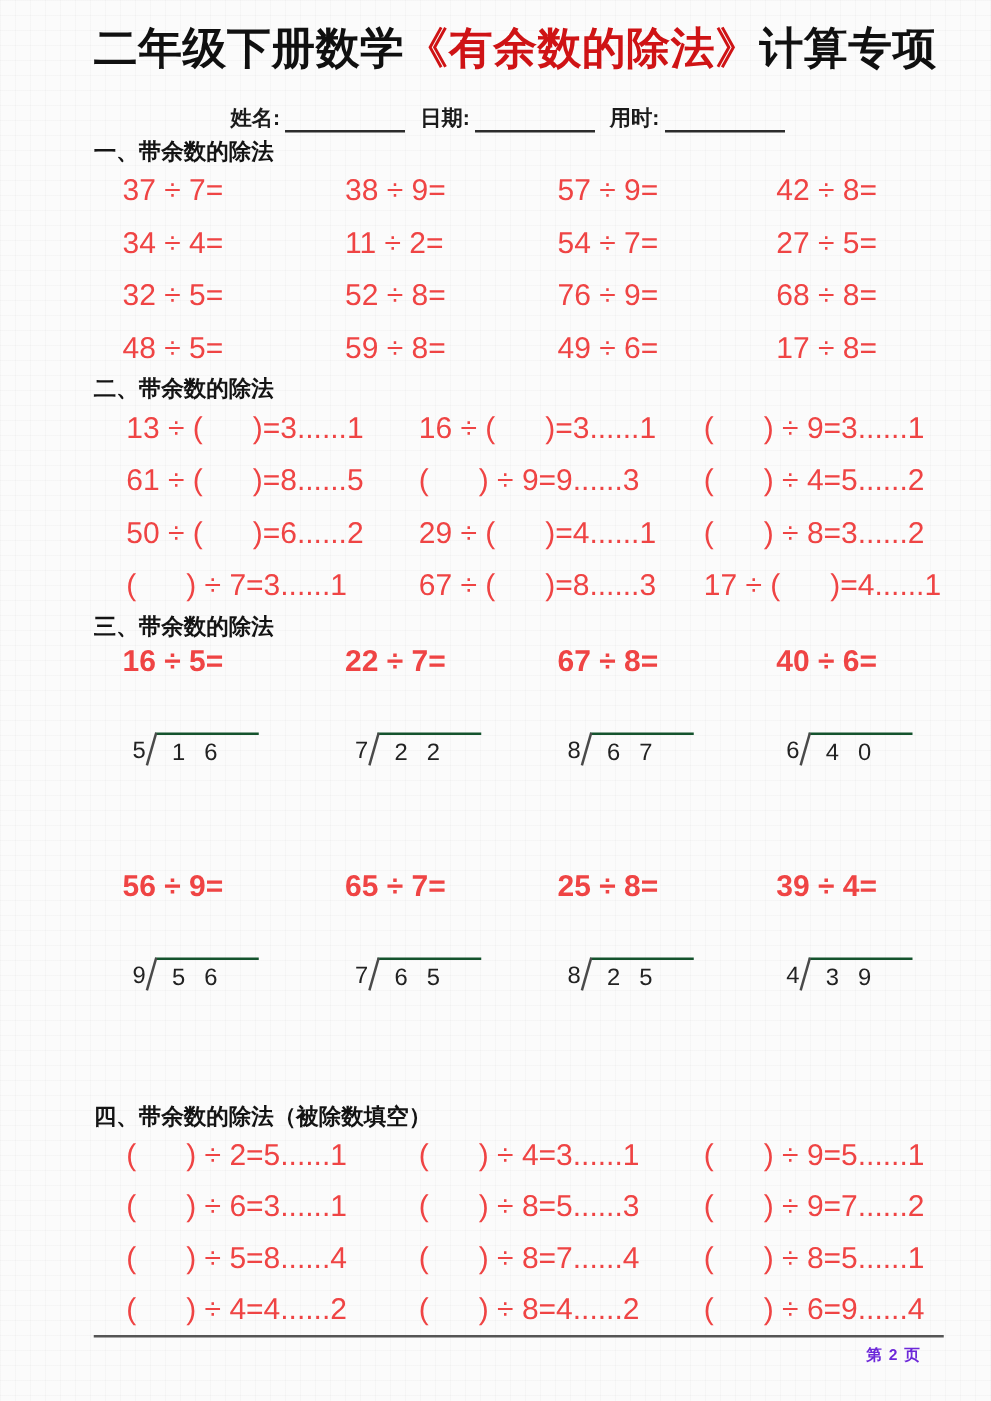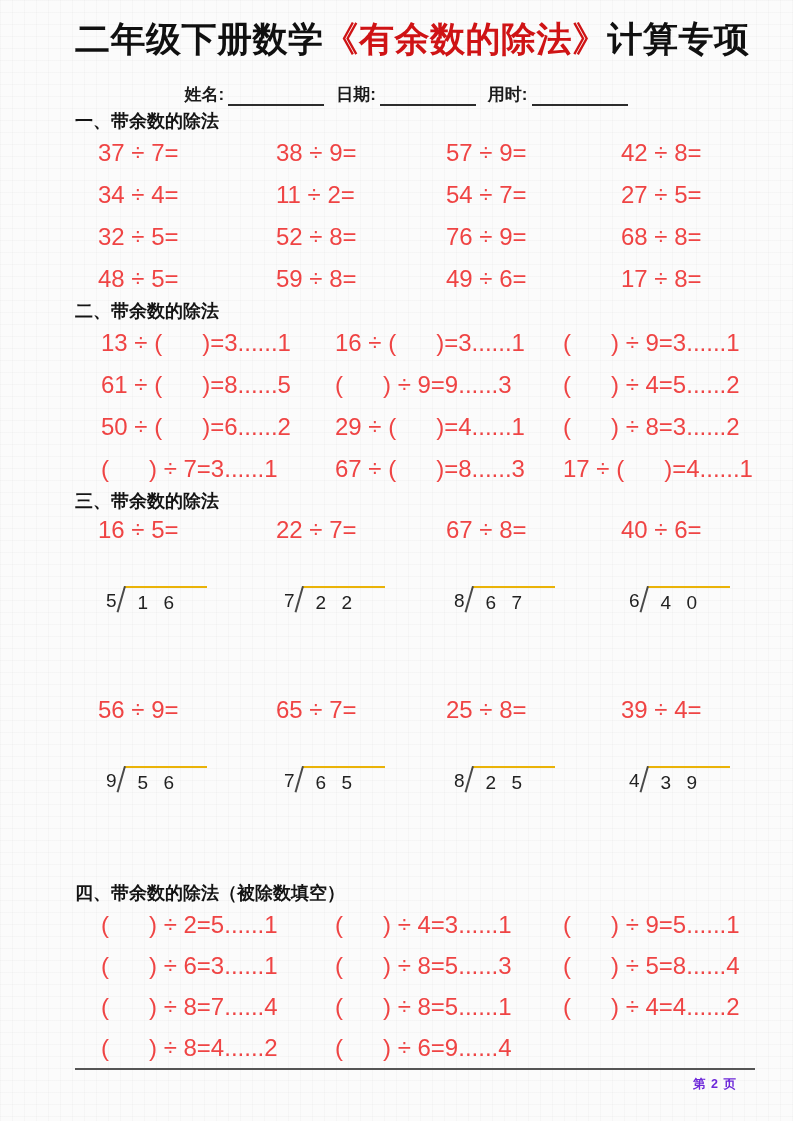--- a/index.html
+++ b/index.html
@@ -31,37 +31,37 @@
   }
   .meta-item { display: flex; align-items: flex-end; justify-content: space-between; }
   .blank { display: inline-block; width: 96px; height: 17px; border-bottom: 2px solid #2c2c2c; margin-left: 4px; }
 
   .sec-h { font-size: 18px; font-weight: bold; height: 22px; line-height: 22px; color: #141414; }
 
   .grid4 { display: grid; grid-template-columns: 178px 170px 175px 1fr; margin-left: 23px; }
   .grid3 { display: grid; grid-template-columns: 234px 228px 1fr; margin-left: 26px; }
   .prob { font-size: 24px; white-space: pre; color: #ef4444; }
   .grid4 .prob, .grid3 .prob { height: 42px; display: flex; align-items: center; }
-  .s3 .grid4 .prob { height: 36px; }
+  .s3 .grid4 .prob { height: 36px; font-weight: bold; }
   .s4 .grid3 .prob { height: 41px; }
 
   .s1 .sec-h { margin-top: 4px; }
   .s2 .sec-h { margin-top: 0; }
   .s3 .sec-h { margin-top: 0; }
   .s4 .sec-h { margin-top: 88px; }
 
   .ld-row { margin-top: 38px; }
   .ld-row.second { margin-top: 38px; }
   .hrow2 { margin-top: 78px; }
   .ld-cell { padding-left: 8px; height: 28px; }
   .ld { display: inline-flex; align-items: flex-start; font-size: 19px; color: #222; }
   .ld-divisor { padding-top: 4px; padding-right: 7px; line-height: 22px; }
   .ld-dividend {
     position: relative;
-    border-top: 2px solid #eab308;
+    border-top: 2px solid #14532d;
     padding: 4px 28px 0 14px;
     letter-spacing: 5px; white-space: pre; line-height: 22px;
   }
   .ld-dividend::before {
     content: ""; position: absolute; top: -2px; left: 0;
     width: 2px; height: 27px; background: #4a4a4a;
     transform: rotate(16deg); transform-origin: top left;
   }
 
   .footer-line { border-top: 2px solid #555; margin-top: 0; width: 680px; }
@@ -202,20 +202,21 @@
   </div>
 
   <div class="s4">
     <div class="sec-h">四、带余数的除法（被除数填空）</div>
     <div class="grid3">
       <div class="prob">(      ) ÷ 2=5......1</div>
       <div class="prob">(      ) ÷ 4=3......1</div>
       <div class="prob">(      ) ÷ 9=5......1</div>
       <div class="prob">(      ) ÷ 6=3......1</div>
       <div class="prob">(      ) ÷ 8=5......3</div>
+      <div class="prob">(      ) ÷ 9=7......2</div>
       <div class="prob">(      ) ÷ 5=8......4</div>
       <div class="prob">(      ) ÷ 8=7......4</div>
       <div class="prob">(      ) ÷ 8=5......1</div>
       <div class="prob">(      ) ÷ 4=4......2</div>
       <div class="prob">(      ) ÷ 8=4......2</div>
       <div class="prob">(      ) ÷ 6=9......4</div>
     </div>
   </div>
 
   <div class="footer-line"></div>

